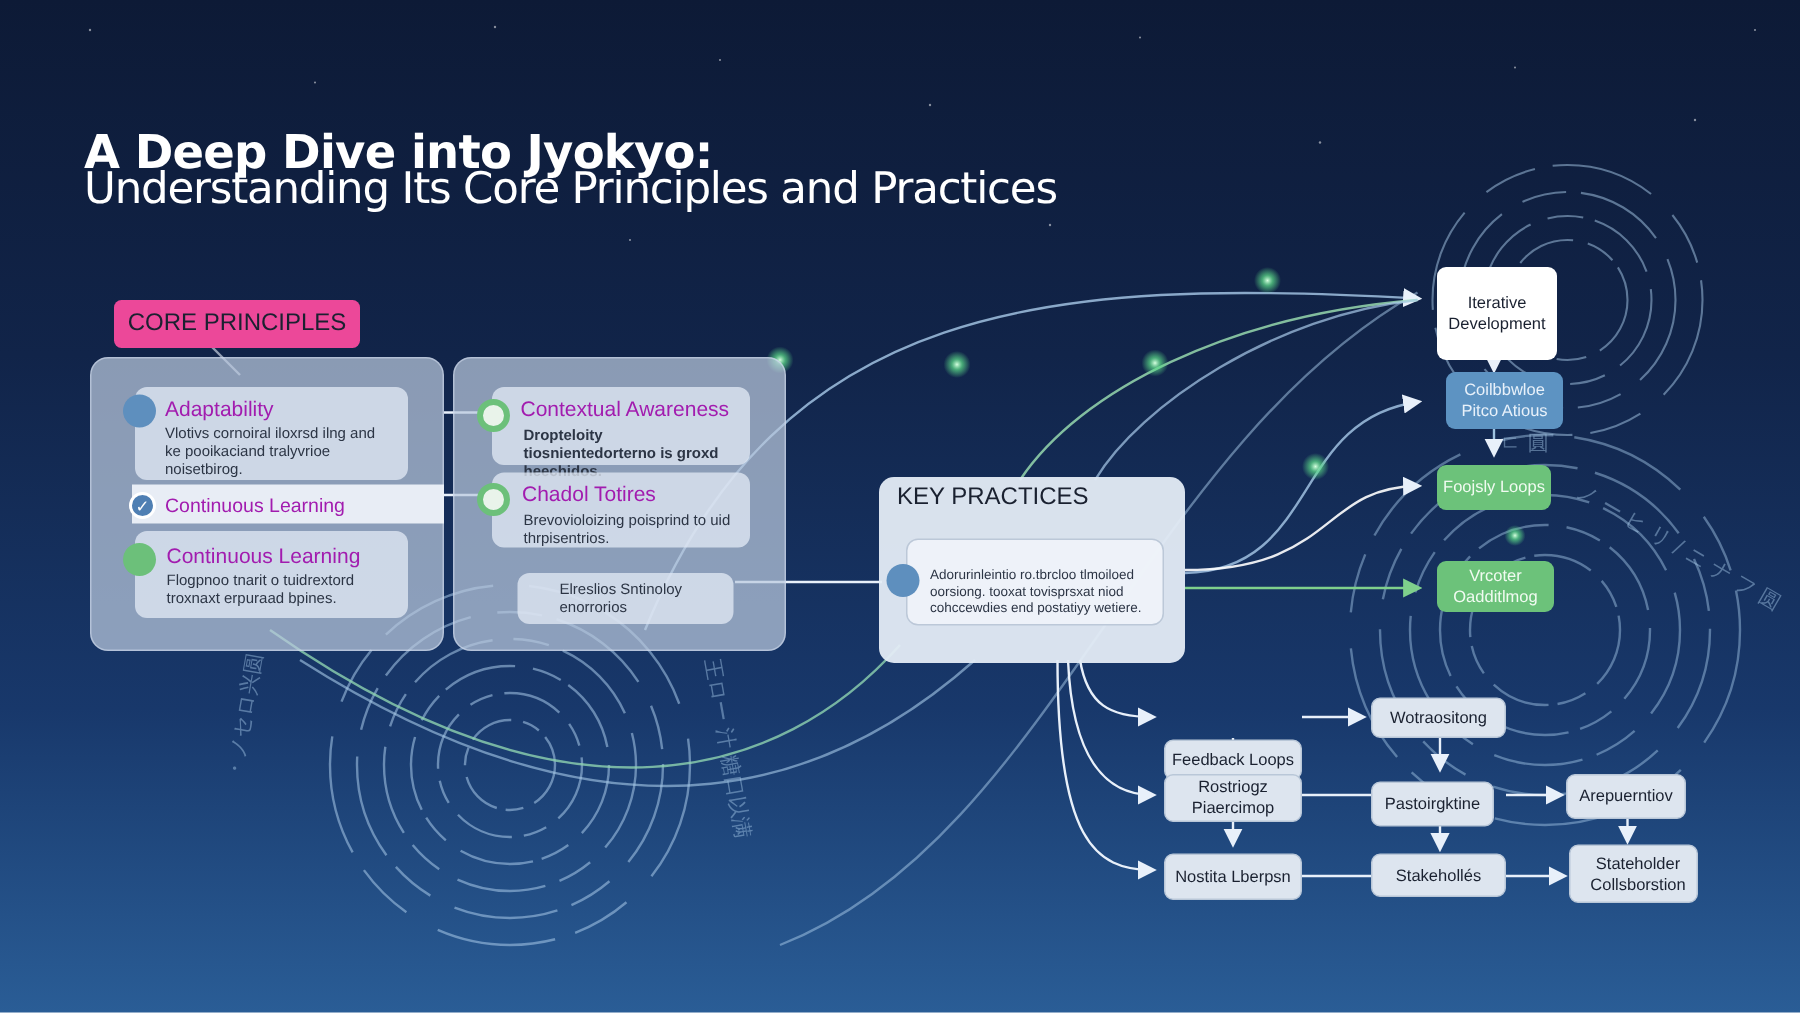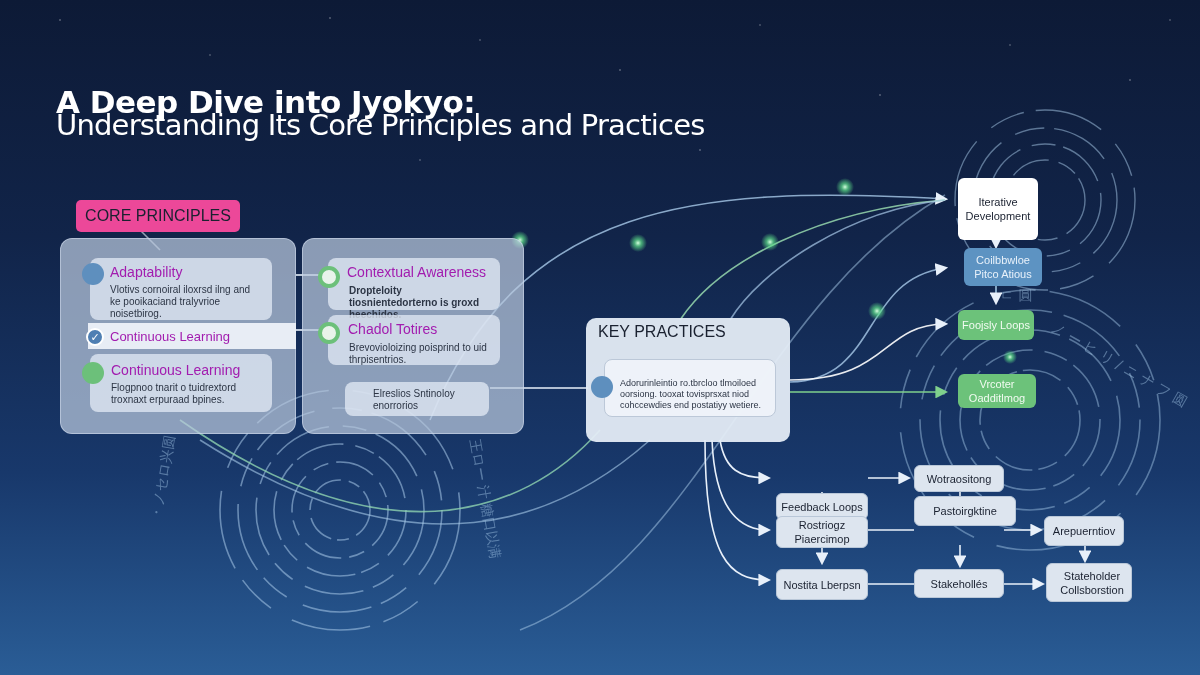--- a/index.html
+++ b/index.html
@@ -211,17 +211,17 @@
 <div class="b" style="left:620px; top:378px; width:150px; font-size:9px; line-height:11px;">Adorurinleintio ro.tbrcloo tlmoiloed oorsiong. tooxat tovisprsxat niod cohccewdies end postatiyy wetiere.</div>
 
 <div class="node white" style="left:958px; top:178px; width:80px; height:62px;">Iterative Development</div>
 <div class="node blue" style="left:964px; top:248px; width:78px; height:38px;">Coilbbwloe Pitco Atious</div>
 <div class="node green" style="left:958px; top:310px; width:76px; height:30px;">Foojsly Loops</div>
 <div class="node green" style="left:958px; top:374px; width:78px; height:34px;">Vrcoter Oadditlmog</div>
 
 <div class="node grey" style="left:776px; top:465px; width:92px; height:27px;margin-top:28px;">Feedback Loops</div>
 <div class="node grey" style="left:914px; top:465px; width:90px; height:27px;">Wotraositong</div>
 <div class="node grey" style="left:776px; top:516px; width:92px; height:32px;">Rostriogz Piaercimop</div>
-<div class="node grey" style="left:914px; top:496px; width:102px; height:30px;">Pastoirgktine</div>
+<div class="node grey" style="left:914px; top:521px; width:82px; height:30px;">Pastoirgktine</div>
 <div class="node grey" style="left:1044px; top:516px; width:80px; height:30px;">Arepuerntiov</div>
 <div class="node grey" style="left:776px; top:569px; width:92px; height:31px;">Nostita Lberpsn</div>
 <div class="node grey" style="left:914px; top:569px; width:90px; height:29px;">Stakehollés</div>
 <div class="node grey" style="left:1046px; top:563px; width:86px; height:39px;padding-left:10px;">Stateholder Collsborstion</div>
 
 </body></html>

